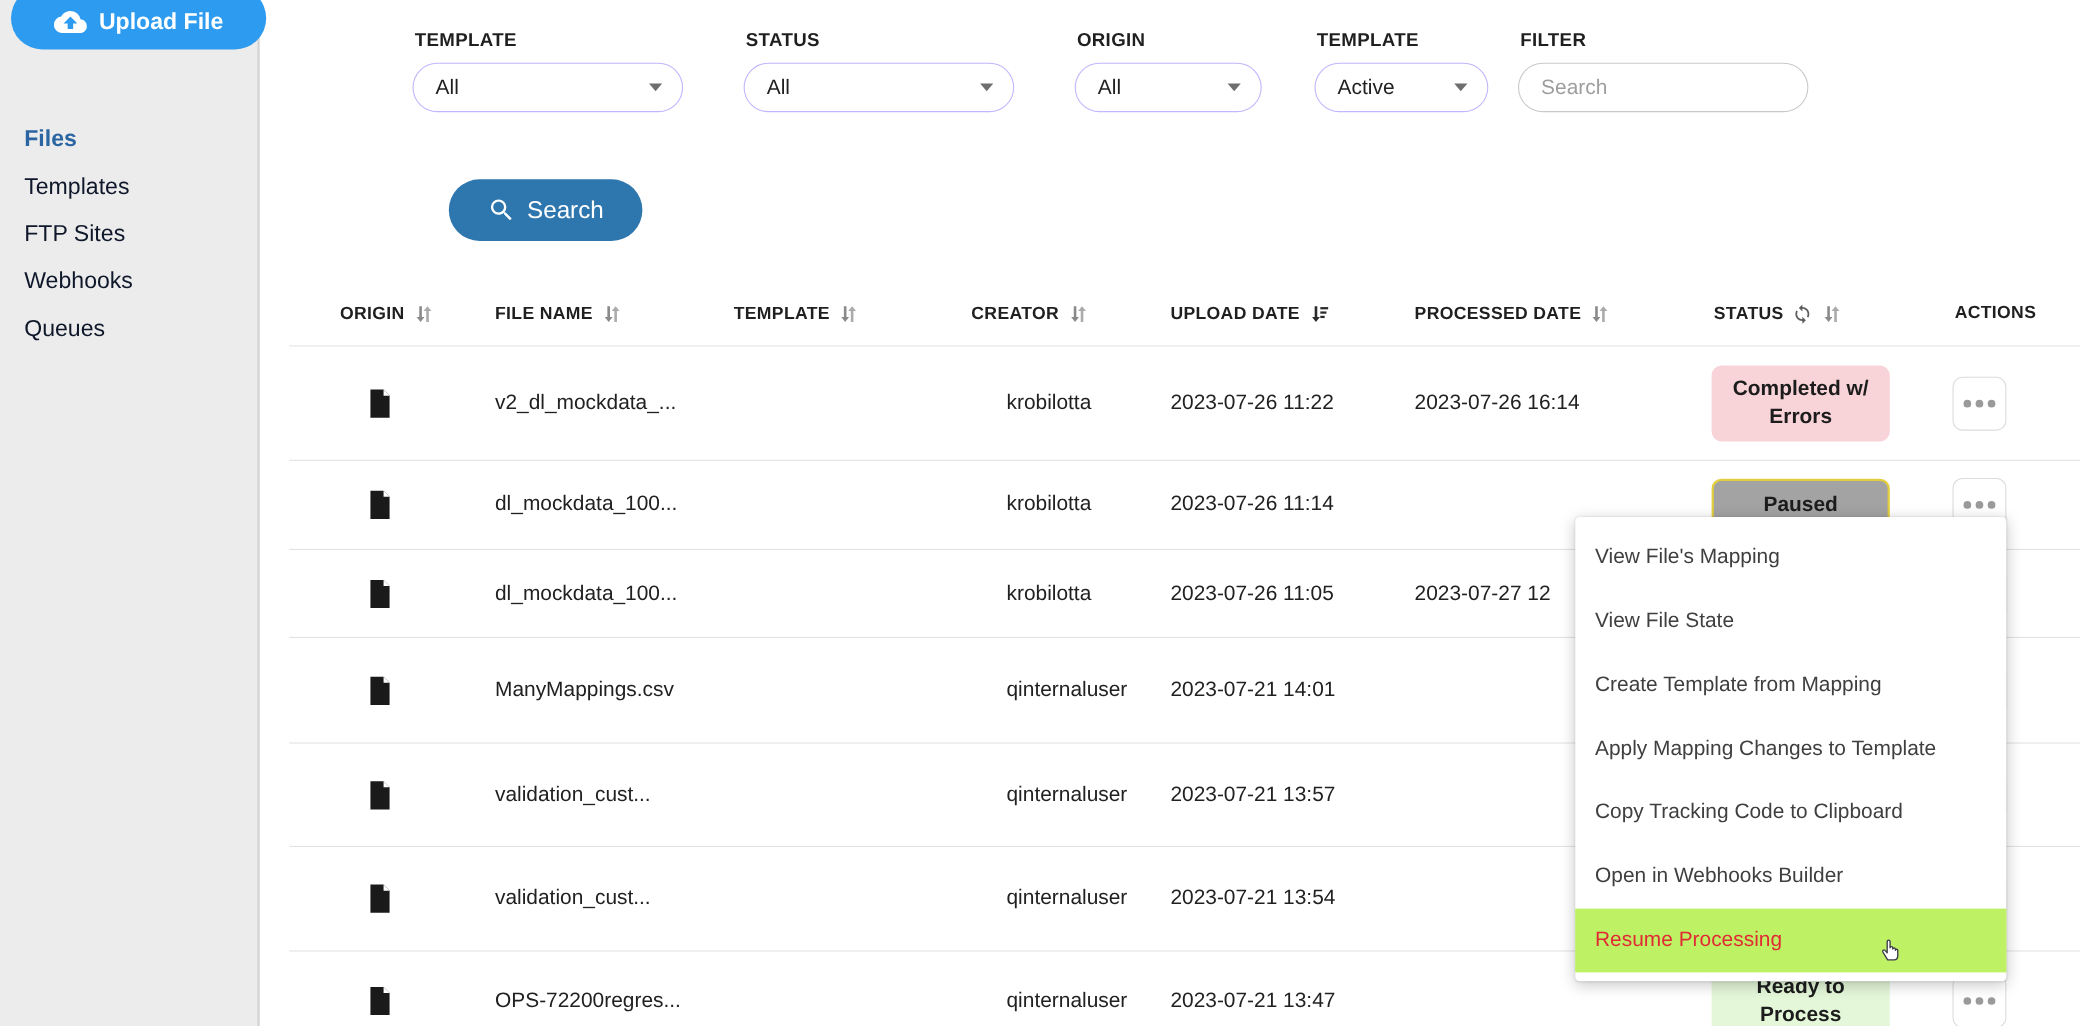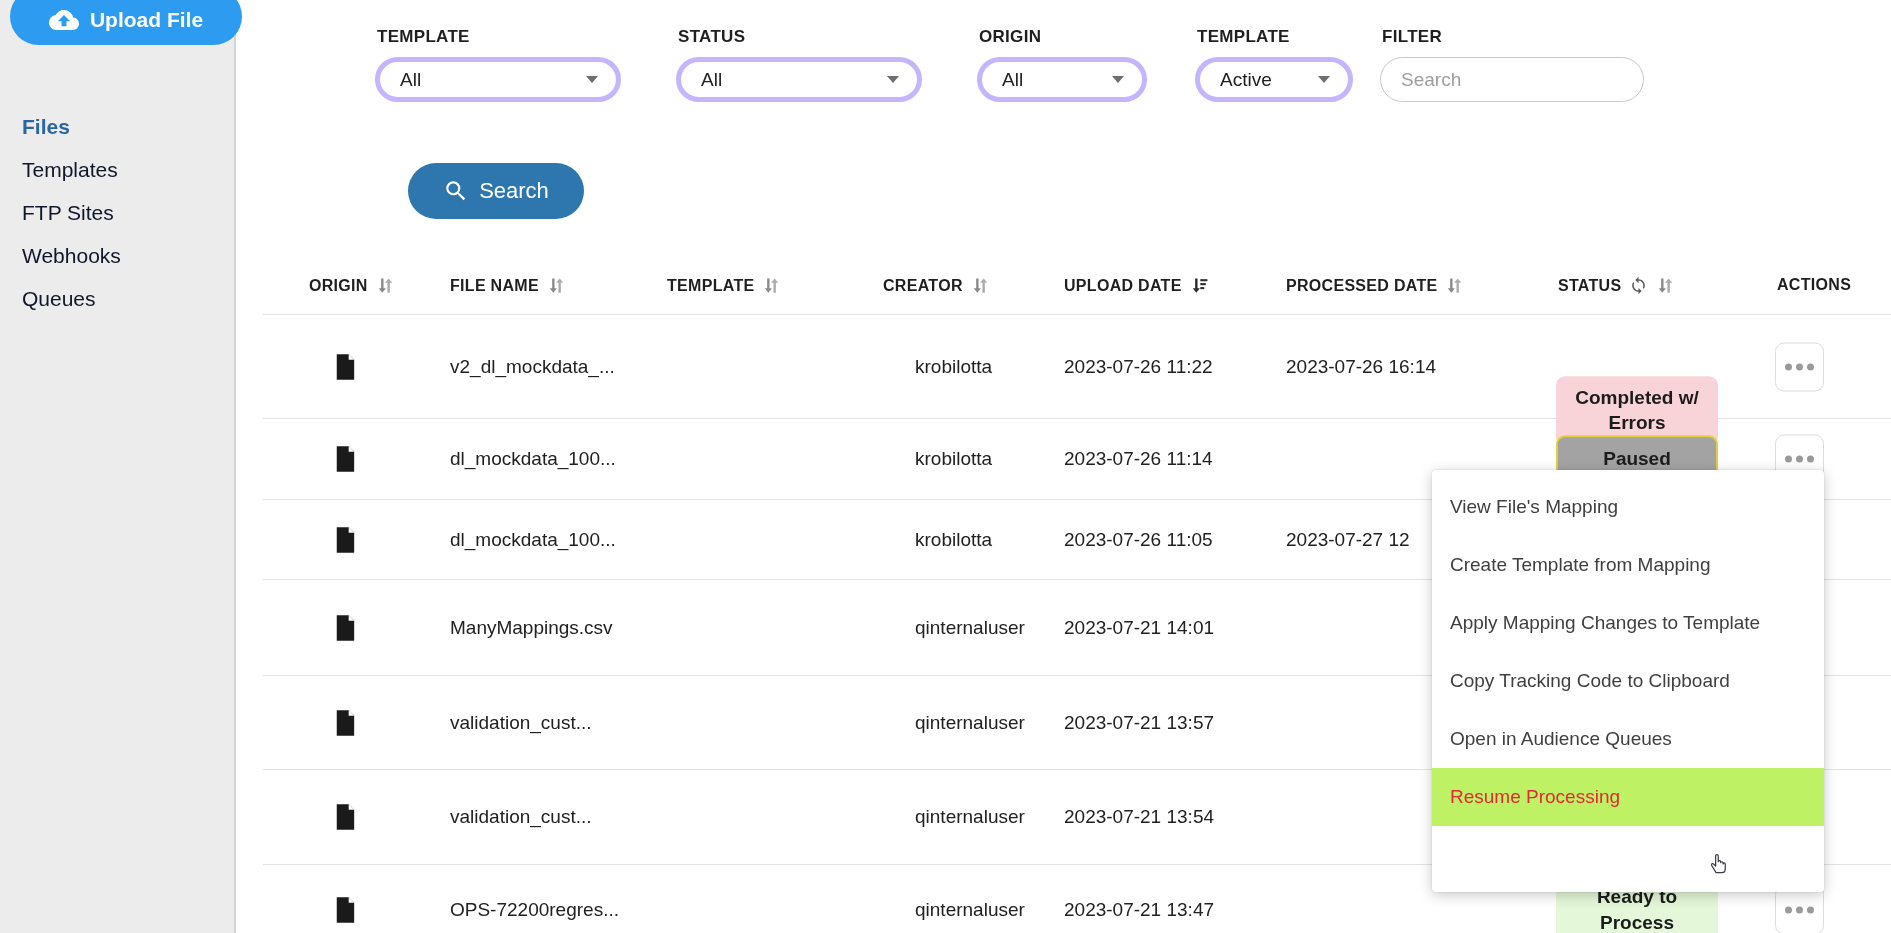--- a/index.html
+++ b/index.html
@@ -18,21 +18,21 @@
                 cursor:pointer; padding-top:6px; }
   .upload-btn svg { width:30px; height:30px; }
   .nav { position:absolute; top:112px; left:22px; display:flex; flex-direction:column; }
   .nav-item { font-size:21px; line-height:30px; margin-bottom:13px; color:#0f172a;
               text-decoration:none; cursor:pointer; }
   .nav-item.active { color:#2B66A3; font-weight:bold; }
   
   .page-title { position:absolute; left:287px; top:-29px; font-size:27px; font-weight:bold; color:#222; }
   .filter-label { position:absolute; top:27px; font-size:17px; font-weight:bold;
                   letter-spacing:.3px; color:#1F1F1F; }
-  .dd { position:absolute; top:57px; height:45px; border:5px solid #c4b5fd; border-radius:23px;
+  .dd { position:absolute; top:57px; height:45px; border:1px solid #c4b5fd; border-radius:23px;
         background:#fff; display:flex; align-items:center; padding:0 18px 0 20px;
         font-size:19px; color:#212121; cursor:pointer; }
   .dd .caret { margin-left:auto; width:0; height:0; border-left:6px solid transparent;
                border-right:6px solid transparent; border-top:7px solid #6e6e6e; }
   .search-input { position:absolute; top:57px; height:45px; border:1px solid #C9C9C9;
                   border-radius:23px; padding:0 20px; font-size:19px; font-family:inherit;
                   color:#212121; outline:none; }
   .search-input::placeholder { color:#9e9e9e; }
   .search-btn { position:absolute; left:408px; top:163px; width:176px; height:56px;
                 background:#2E76AE; border:none; border-radius:28px; color:#fff;
@@ -48,21 +48,21 @@
   .row { position:absolute; left:263px; right:0; border-bottom:1px solid #E3E3E3; }
   .cell { position:absolute; top:50%; transform:translateY(-50%); font-size:19px; color:#212121; white-space:nowrap; }
   .c-icon  { left:71px; width:22px; height:27px; }
   .c-name  { left:187px; }
   .c-creator { left:620px;margin-left:32px; }
   .c-upload  { left:801px; }
   .c-processed { left:1023px; }
   .badge { position:absolute; left:1293px; width:162px; top:50%; transform:translateY(-50%);
            border-radius:9px; text-align:center; font-size:19px; font-weight:bold;
            color:#1c1c1c; padding:9px 6px; line-height:1.35; }
-  .badge.error   { background:#F8D3D8;margin-top:44px; }
+  .badge.error   { background:#F8D3D8; }
   .badge.warning { background:#a3a3a3; border:2px solid #E3CE3F; }
   .badge.success { background:#E4F7D8; }
   .dots-btn { position:absolute; left:1512px; top:50%; transform:translateY(-50%);
               width:49px; height:49px; background:#fff; border:1px solid #DCDCDC;
               border-radius:9px; display:flex; align-items:center; justify-content:center;
               gap:4px; cursor:pointer; }
   .dots-btn i { width:7px; height:7px; border-radius:50%; background:#9a9a9a; }
   
   .menu { position:absolute; left:1432px; top:470px; width:392px; height:422px;
           background:#fff; border-radius:4px; z-index:20; padding:8px 0;
@@ -297,22 +297,23 @@
   <span class="badge success">Ready to Process</span>
   <button class="dots-btn">
       <i></i>
       <i></i>
       <i></i>
     </button>
 </div>
 
 <div class="menu">
   <div class="menu-item">View File's Mapping</div>
+  <div class="menu-item">View File State</div>
   <div class="menu-item">Create Template from Mapping</div>
   <div class="menu-item">Apply Mapping Changes to Template</div>
   <div class="menu-item">Copy Tracking Code to Clipboard</div>
-  <div class="menu-item">Open in Audience Queues</div>
+  <div class="menu-item">Open in Webhooks Builder</div>
   <div class="menu-item danger hovered">Resume Processing</div>
 </div>
 
 <svg class="cursor" viewBox="0 0 32 32">
   <path fill="#ffffff" stroke="#3a3a4a" stroke-width="1.4" stroke-linejoin="round" d="M11.5 27l-5-8.2c-.9-1.4 1-2.9 2.2-1.7l2.3 2.4V8c0-2.1 3-2.1 3 0v6.5c0-1.7 2.8-1.7 2.8 0v1.2c0-1.5 2.7-1.5 2.7 0v1.3c0-1.4 2.5-1.4 2.5 0v5.5c0 2.6-1.3 4.5-3.8 4.5h-6.7z"></path>
 </svg>
 
 </body></html>

